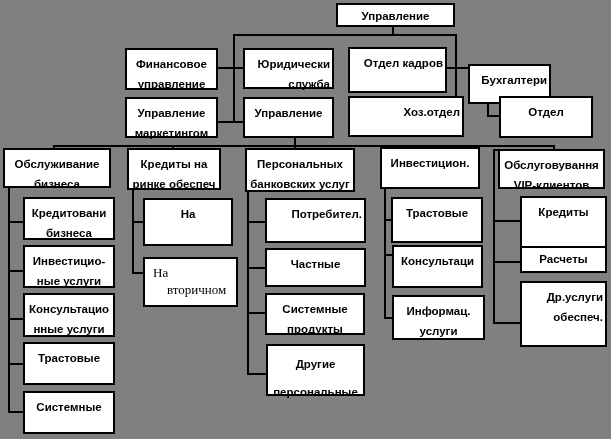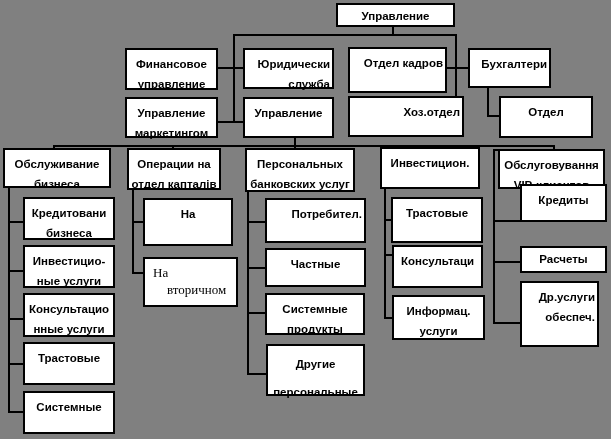--- a/index.html
+++ b/index.html
@@ -75,21 +75,21 @@
     <div class="ln">Финансовое</div>
     <div class="ln">управление</div>
   </div>
   <div class="node lft" style="left:243px;top:48px;width:91px;height:41px">
     <div class="ln">Юридически</div>
     <div class="ln">служба</div>
   </div>
   <div class="node lft" style="left:348px;top:47px;width:99px;height:46px">
     <div class="ln">Отдел кадров</div>
   </div>
-  <div class="node lft" style="left:468px;top:48px;width:83px;height:40px">
+  <div class="node lft" style="left:468px;top:64px;width:83px;height:40px">
     <div class="ln">Бухгалтери</div>
   </div>
   <div class="node ctr" style="left:125px;top:97px;width:93px;height:41px">
     <div class="ln">Управление</div>
     <div class="ln">маркетингом</div>
   </div>
   <div class="node ctr" style="left:243px;top:97px;width:91px;height:41px">
     <div class="ln">Управление</div>
   </div>
   <div class="node lft" style="left:348px;top:96px;width:116px;height:41px">
@@ -97,22 +97,22 @@
   </div>
   <div class="node ctr" style="left:499px;top:96px;width:94px;height:42px">
     <div class="ln">Отдел</div>
   </div>
 
   <div class="node ctr" style="left:3px;top:148px;width:108px;height:40px">
     <div class="ln">Обслуживание</div>
     <div class="ln">бизнеса</div>
   </div>
   <div class="node ctr" style="left:127px;top:148px;width:94px;height:42px">
-    <div class="ln">Операции на</div>
-    <div class="ln">отдел капталів</div>
+    <div class="ln">Кредиты на</div>
+    <div class="ln">ринке обеспеч</div>
   </div>
   <div class="node ctr" style="left:245px;top:148px;width:110px;height:44px">
     <div class="ln">Персональных</div>
     <div class="ln">банковских услуг</div>
   </div>
   <div class="node ctr" style="left:380px;top:147px;width:100px;height:42px">
     <div class="ln">Инвестицион.</div>
   </div>
   <div class="node ctr" style="left:498px;top:149px;width:107px;height:40px">
     <div class="ln">Обслуговування</div>
@@ -166,24 +166,24 @@
     <div class="ln">Трастовые</div>
   </div>
   <div class="node ctr" style="left:392px;top:245px;width:91px;height:43px">
     <div class="ln">Консультаци</div>
   </div>
   <div class="node ctr" style="left:392px;top:295px;width:93px;height:45px">
     <div class="ln">Информац.</div>
     <div class="ln">услуги</div>
   </div>
 
-  <div class="node ctr" style="left:520px;top:184px;width:87px;height:38px">
+  <div class="node ctr" style="left:520px;top:196px;width:87px;height:62px">
     <div class="ln">Кредиты</div>
   </div>
   <div class="node ctr pt2" style="left:520px;top:246px;width:87px;height:27px">
     <div class="ln">Расчеты</div>
   </div>
-  <div class="node lft" style="left:520px;top:281px;width:79px;height:66px">
+  <div class="node lft" style="left:520px;top:281px;width:87px;height:66px">
     <div class="ln">Др.услуги</div>
     <div class="ln">обеспеч.</div>
   </div>
 
 </div>
 
 </body></html>

